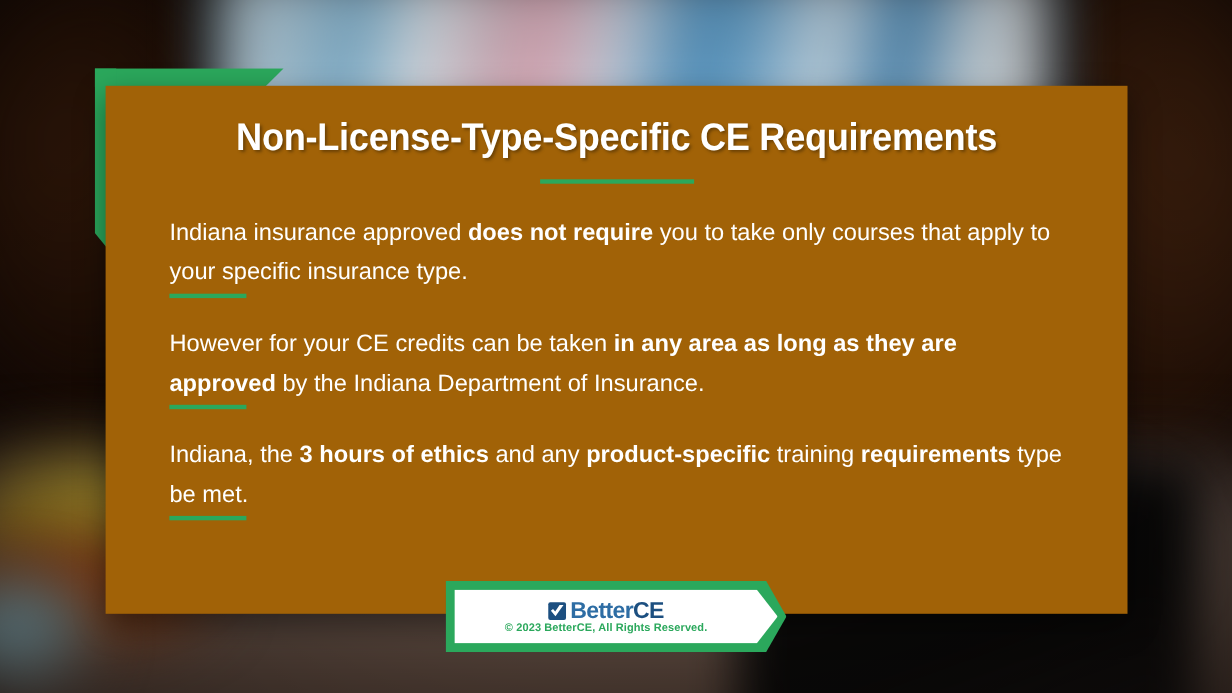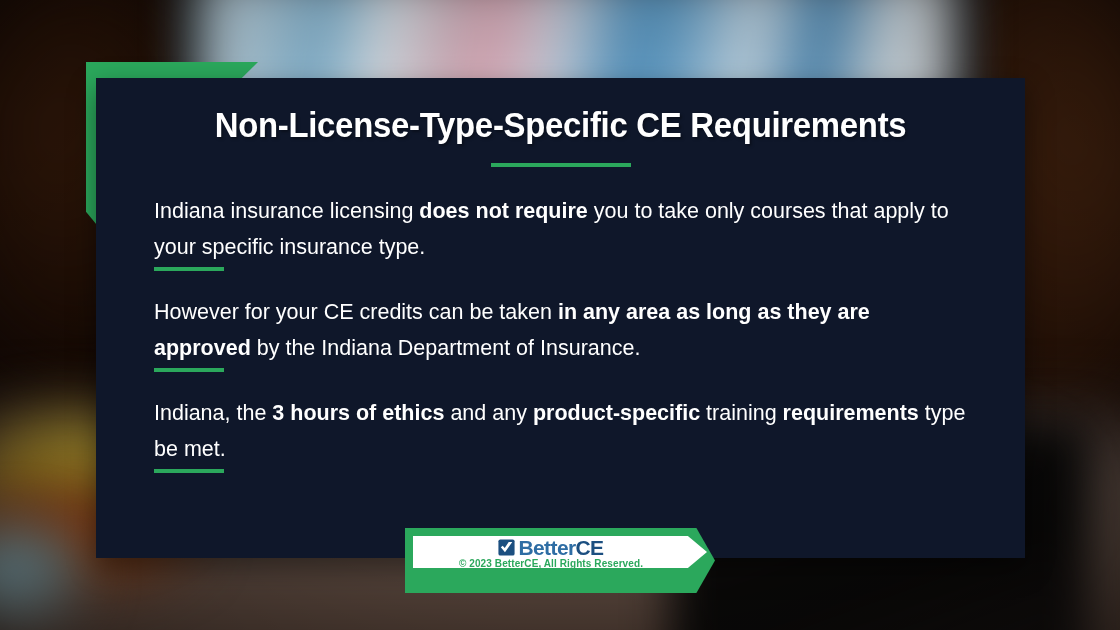--- a/index.html
+++ b/index.html
@@ -123,21 +123,21 @@
     clip-path: polygon(0 0, 100% 0, 100% 100%, 0 86%);
   }
 
   
   #card {
     position: absolute;
     left: 96px;
     top: 78px;
     width: 929px;
     height: 480px;
-    background: #0f172a;
+    background: #a16207;
     box-shadow: 0 10px 26px rgba(0,0,0,.45);
   }
 
   #card-title {
     margin: 0;
     padding: 27px 40px 0 40px;
     text-align: center;
     color: #ffffff;
     font-size: 35px;
     font-weight: bold;
@@ -189,21 +189,21 @@
     height: 65px;
     background: #2ba85c;
     clip-path: polygon(0 0, 94% 0, 100% 50%, 94% 100%, 0 100%);
     filter: drop-shadow(0 5px 8px rgba(0,0,0,.4));
   }
   #footer-badge-inner {
     position: absolute;
     left: 8px;
     top: 8px;
     width: 294px;
-    height: 32px;
+    height: 49px;
     background: #ffffff;
     clip-path: polygon(0 0, 93.5% 0, 100% 50%, 93.5% 100%, 0 100%);
     display: flex;
     flex-direction: column;
     align-items: center;
     justify-content: center;
     padding-right: 18px;
     box-sizing: border-box;
   }
   #brand-lockup {
@@ -259,21 +259,21 @@
 
 <div id="card">
 
   <h1 id="card-title">Non-License-Type-Specific CE Requirements</h1>
 
   <div id="title-divider"></div>
 
   <div id="card-body">
 
     <p class="para">
-      <span><span>Indiana insurance licensing </span><b>does not require</b><span> you to take only courses that apply to your specific insurance type.</span></span>
+      <span><span>Indiana insurance approved </span><b>does not require</b><span> you to take only courses that apply to your specific insurance type.</span></span>
       <span class="accent-underline"></span>
     </p>
 
     <p class="para">
       <span><span>However for your CE credits can be taken </span><b>in any area as long as they are approved</b><span> by the Indiana Department of Insurance.</span></span>
       <span class="accent-underline"></span>
     </p>
 
     <p class="para">
       <span><span>Indiana, the </span><b>3 hours of ethics</b><span> and any </span><b>product-specific</b><span> training </span><b>requirements</b><span> type be met.</span></span>

